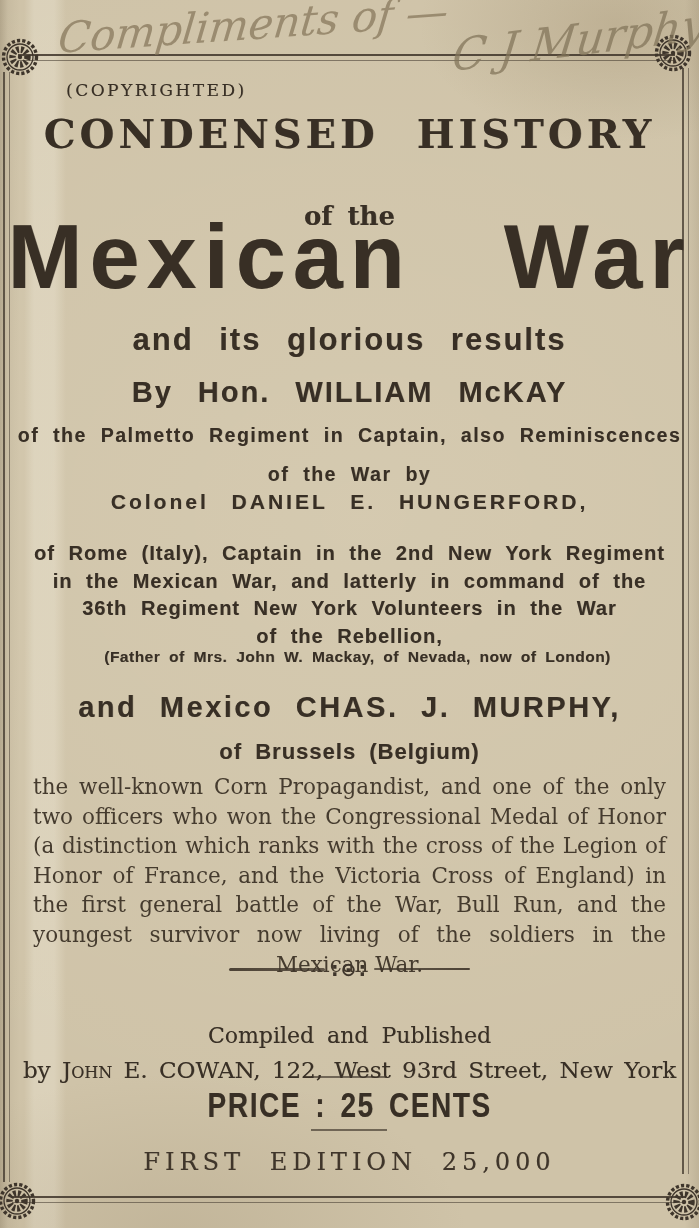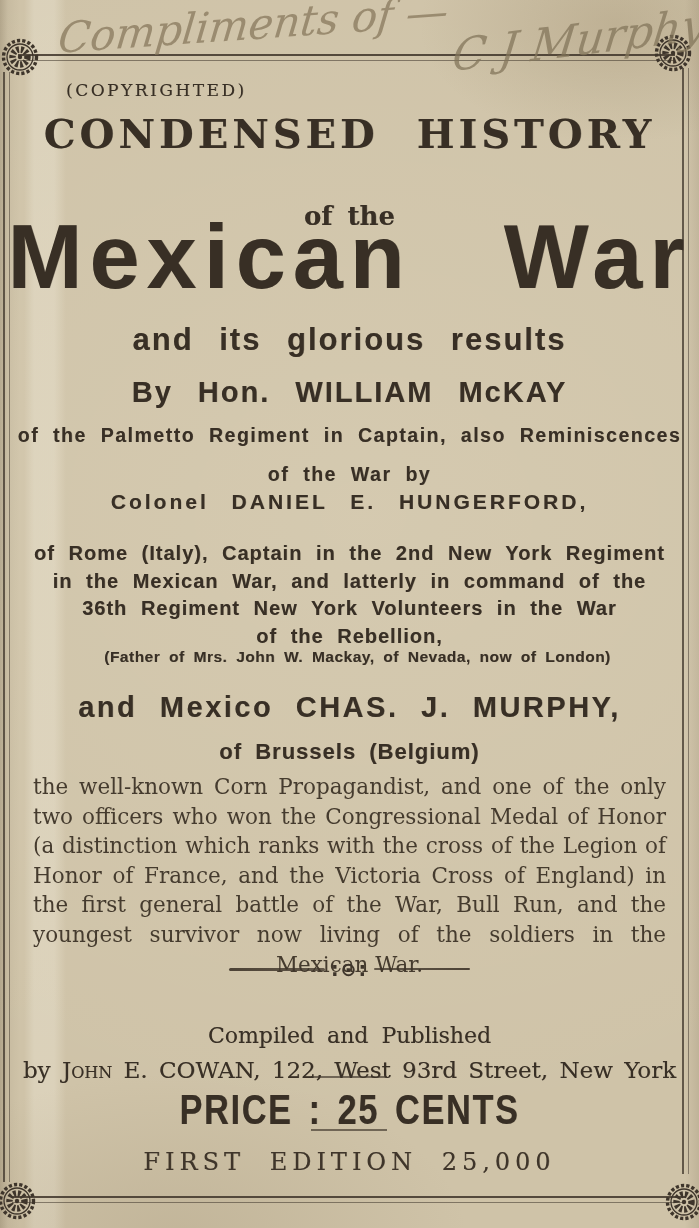--- a/index.html
+++ b/index.html
@@ -81,21 +81,21 @@
   .d-line.right{height:2px;background:linear-gradient(90deg, rgba(62,52,41,0.75), rgba(62,52,41,0.9));}
   .d-orn{font-size:19px;font-weight:700;padding:0 6px;color:#3e352b;letter-spacing:2px;font-family:"DejaVu Sans", sans-serif;}
 
   .pub-1{top:995px;font-size:22px;word-spacing:6px;margin-top:28px;}
   .pub-2{top:1057px;font-size:23px;word-spacing:4px;}
   .sc{font-variant:small-caps;}
 
   .rule-small{left:311px;width:76px;height:2px;background:rgba(62,52,41,0.65);}
   .rs-1{top:1076px;}
   .rs-2{top:1129px;}
-  .price{top:1085px;font-size:43px;letter-spacing:2px;word-spacing:6px;}
+  .price{top:1085px;font-size:35px;letter-spacing:2px;word-spacing:6px;}
   .price-inner{display:inline-block;transform:scaleX(0.80);}
   .edition{top:1148px;font-size:24px;letter-spacing:5px;word-spacing:12px;color:#3f352a;}
 </style>
 </head>
 <body>
 
 <div class="page">
 
   <div class="rule-h b-top-a"></div>
   <div class="rule-h thin b-top-b"></div>

